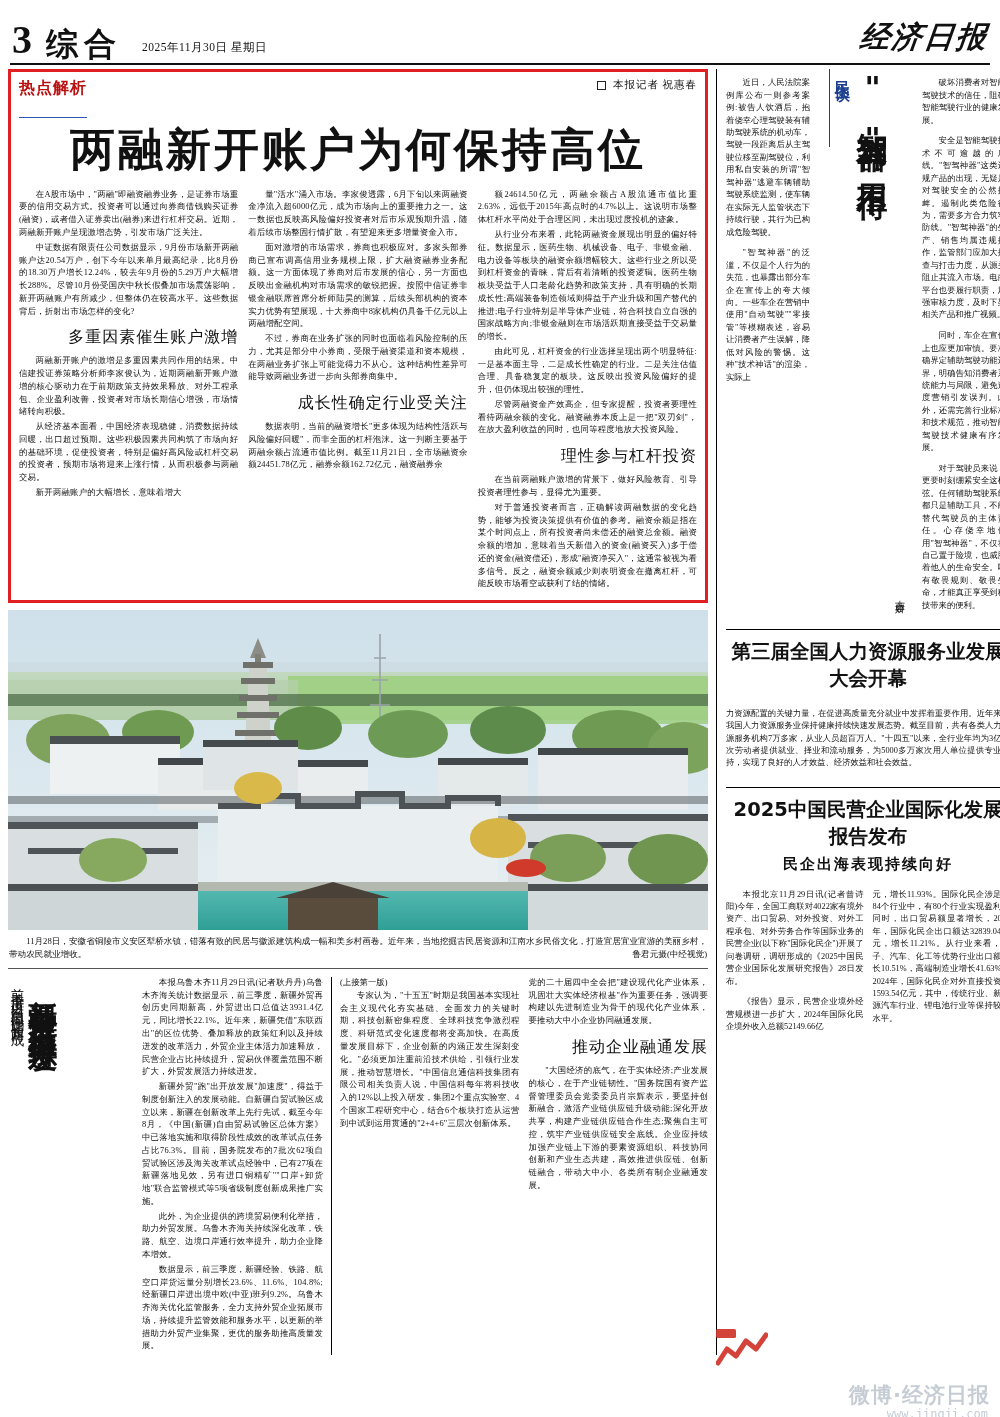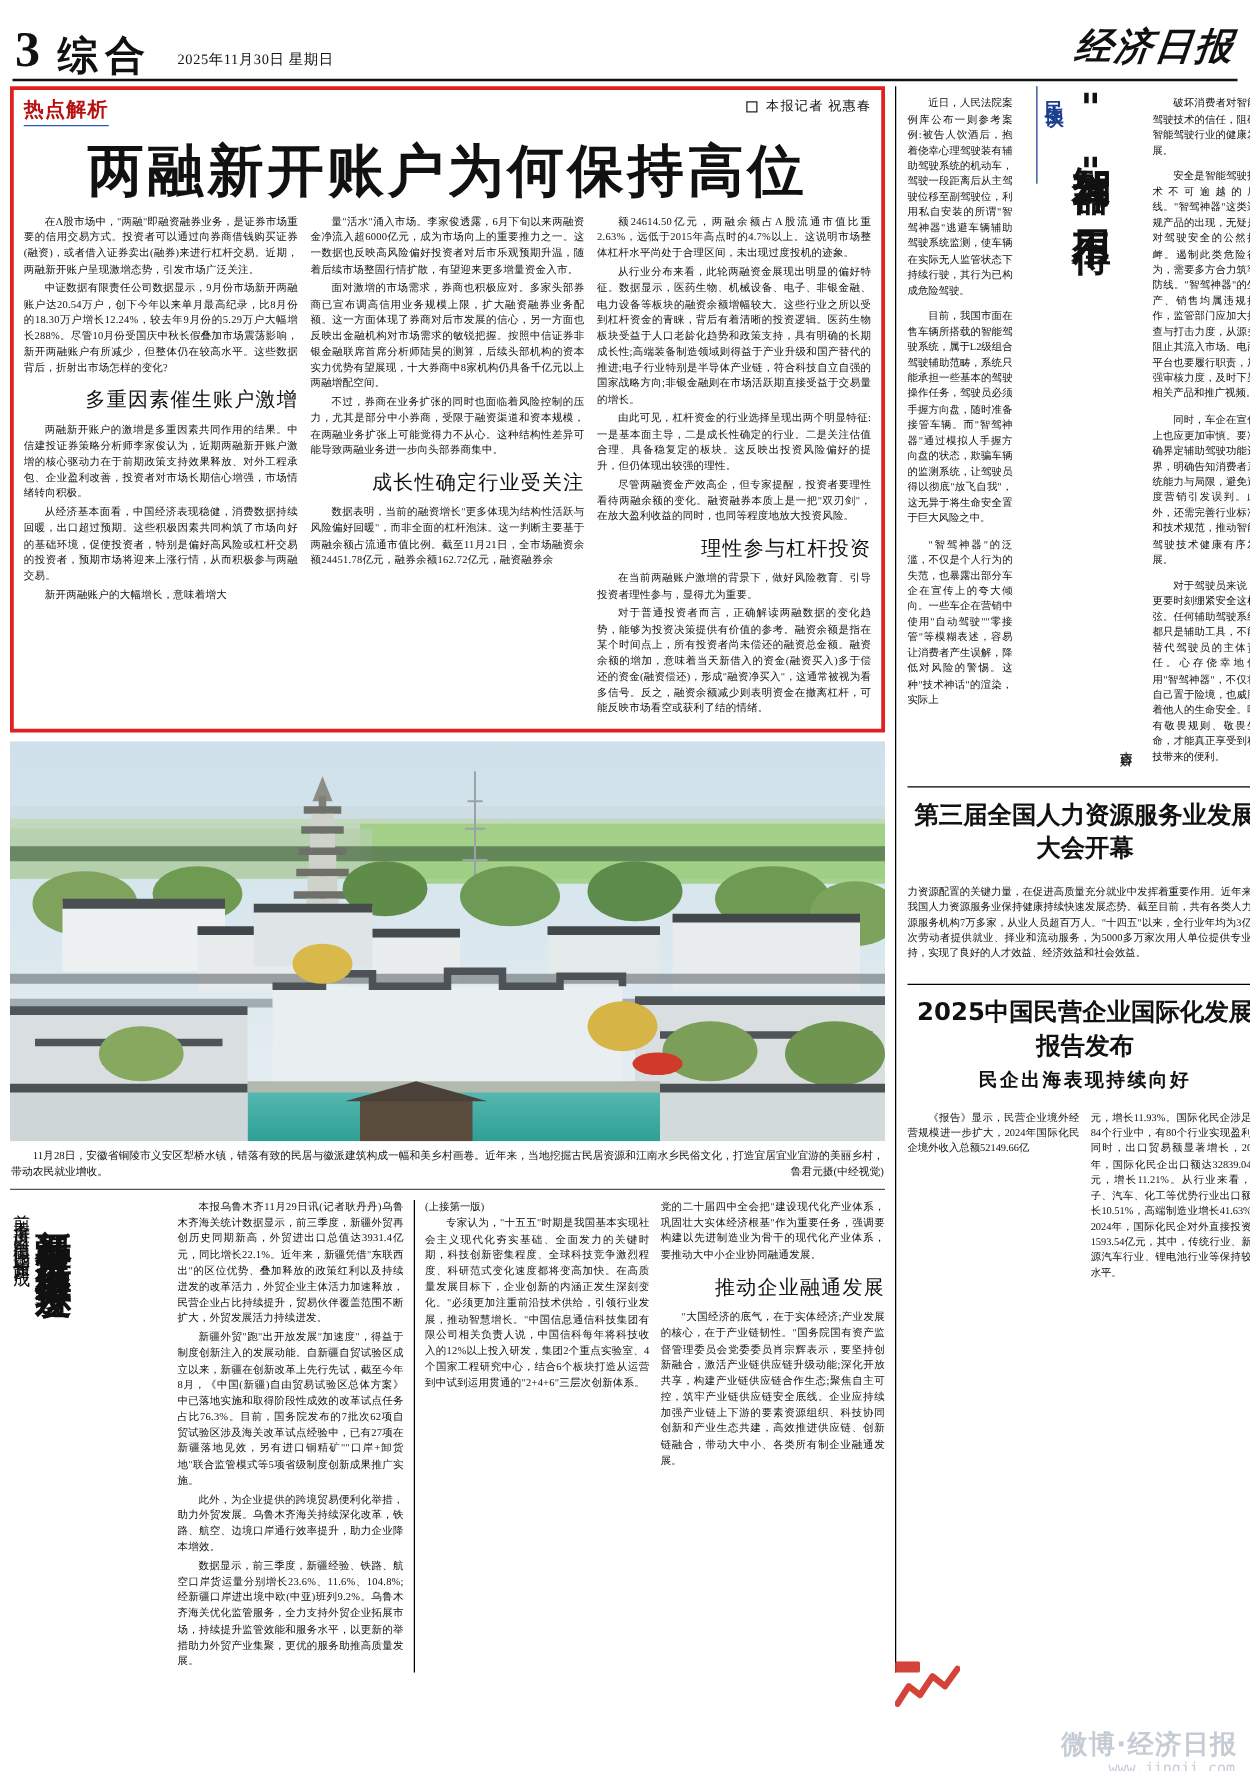--- a/index.html
+++ b/index.html
@@ -21,25 +21,25 @@
 
   
   .body-wrap{display:flex;gap:0;margin-top:4px;}
   .left-zone{width:700px;flex:0 0 700px;}
   .right-zone{width:284px;flex:0 0 284px;margin-left:8px;border-left:1px solid #000;padding-left:9px;}
 
   
   .redbox{border:3px solid #e02020;padding:6px 8px 7px 8px;}
   .tagline{display:flex;align-items:flex-start;}
   .hot-tag{color:#b91010;font-size:16px;font-weight:bold;border-bottom:1.6px solid #2f57b5;
-           padding-bottom:1px;letter-spacing:1px;font-family:"Liberation Serif",serif;}
+           padding-bottom:18px;letter-spacing:1px;font-family:"Liberation Serif",serif;}
   .byline-top{margin-left:auto;font-size:10.5px;display:flex;align-items:center;gap:7px;letter-spacing:1px;}
   .sq{display:inline-block;width:7px;height:7px;border:1px solid #222;}
   .main-hl{text-align:center;font-size:45px;font-weight:bold;letter-spacing:3px;
-           margin:12px 0 11px 0;font-family:Liberation Sans, sans-serif;line-height:1.06;}
+           margin:12px 0 11px 0;font-family:Liberation Mono, monospace;line-height:1.06;}
 
   .cols3{display:flex;gap:10px;}
   .col{flex:1;}
   .ptxt{font-size:8.4px;line-height:1.52;text-align:justify;text-indent:2em;margin:0 0 2px 0;
         letter-spacing:.2px;font-family:"Liberation Serif","DejaVu Serif",serif;}
   .subhead{font-size:16px;font-weight:normal;text-align:right;margin:9px 0 7px 0;letter-spacing:1px;
            font-family:"DejaVu Sans","Liberation Sans",sans-serif;}
 
   
   .photo-wrap{margin-top:7px;border-radius:19px;}
@@ -292,21 +292,20 @@
         </div>
       </div>
 
     </div>
 
     <div class="right-zone">
 
       <div class="rz-top">
         <div style="flex:0 0 84px;">
           <p class="rz-col">近日，人民法院案例库公布一则参考案例:被告人饮酒后，抱着侥幸心理驾驶装有辅助驾驶系统的机动车，驾驶一段距离后从主驾驶位移至副驾驶位，利用私自安装的所谓"智驾神器"逃避车辆辅助驾驶系统监测，使车辆在实际无人监管状态下持续行驶，其行为已构成危险驾驶。</p>
-          <p class="rz-col">目前，我国市面在售车辆所搭载的智能驾驶系统，属于L2级组合驾驶辅助范畴，系统只能承担一些基本的驾驶操作任务，驾驶员必须手握方向盘，随时准备接管车辆。而"智驾神器"通过模拟人手握方向盘的状态，欺骗车辆的监测系统，让驾驶员得以彻底"放飞自我"，这无异于将生命安全置于巨大风险之中。</p>
           <p class="rz-col">"智驾神器"的泛滥，不仅是个人行为的失范，也暴露出部分车企在宣传上的夸大倾向。一些车企在营销中使用"自动驾驶""零接管"等模糊表述，容易让消费者产生误解，降低对风险的警惕。这种"技术神话"的渲染，实际上</p>
         </div>
         <div style="display:flex;flex:0 0 112px;justify-content:center;">
           <div class="ms-tag">民生谈</div>
           <div class="zj-title">"智驾神器"用不得</div>
           <div class="zj-author">吉蓉娇</div>
         </div>
         <div style="flex:0 0 84px;">
           <p class="rz-col">破坏消费者对智能驾驶技术的信任，阻碍智能驾驶行业的健康发展。</p>
           <p class="rz-col">安全是智能驾驶技术不可逾越的底线。"智驾神器"这类违规产品的出现，无疑是对驾驶安全的公然挑衅。遏制此类危险行为，需要多方合力筑牢防线。"智驾神器"的生产、销售均属违规操作，监管部门应加大排查与打击力度，从源头阻止其流入市场。电商平台也要履行职责，加强审核力度，及时下架相关产品和推广视频。</p>
@@ -326,20 +325,21 @@
         </div>
       </div>
 
       <div class="rule-r"></div>
 
       <div>
         <div class="rhead">2025中国民营企业国际化发展报告发布</div>
         <div class="rsub">民企出海表现持续向好</div>
         <div class="rtwo">
           <div style="flex:1">
+            <p class="rz-col">本报北京11月29日讯(记者曾诗阳)今年，全国工商联对4022家有境外资产、出口贸易、对外投资、对外工程承包、对外劳务合作等国际业务的民营企业(以下称"国际化民企")开展了问卷调研，调研形成的《2025中国民营企业国际化发展研究报告》28日发布。</p>
             <p class="rz-col">《报告》显示，民营企业境外经营规模进一步扩大，2024年国际化民企境外收入总额52149.66亿</p>
           </div>
           <div style="flex:1">
             <p class="rz-col" style="text-indent:0">元，增长11.93%。国际化民企涉足的84个行业中，有80个行业实现盈利。同时，出口贸易额显著增长，2024年，国际化民企出口额达32839.04亿元，增长11.21%。从行业来看，电子、汽车、化工等优势行业出口额增长10.51%，高端制造业增长41.63%。2024年，国际化民企对外直接投资额1593.54亿元，其中，传统行业、新能源汽车行业、锂电池行业等保持较高水平。</p>
           </div>
         </div>
       </div>
     </div>
   </div>
 

